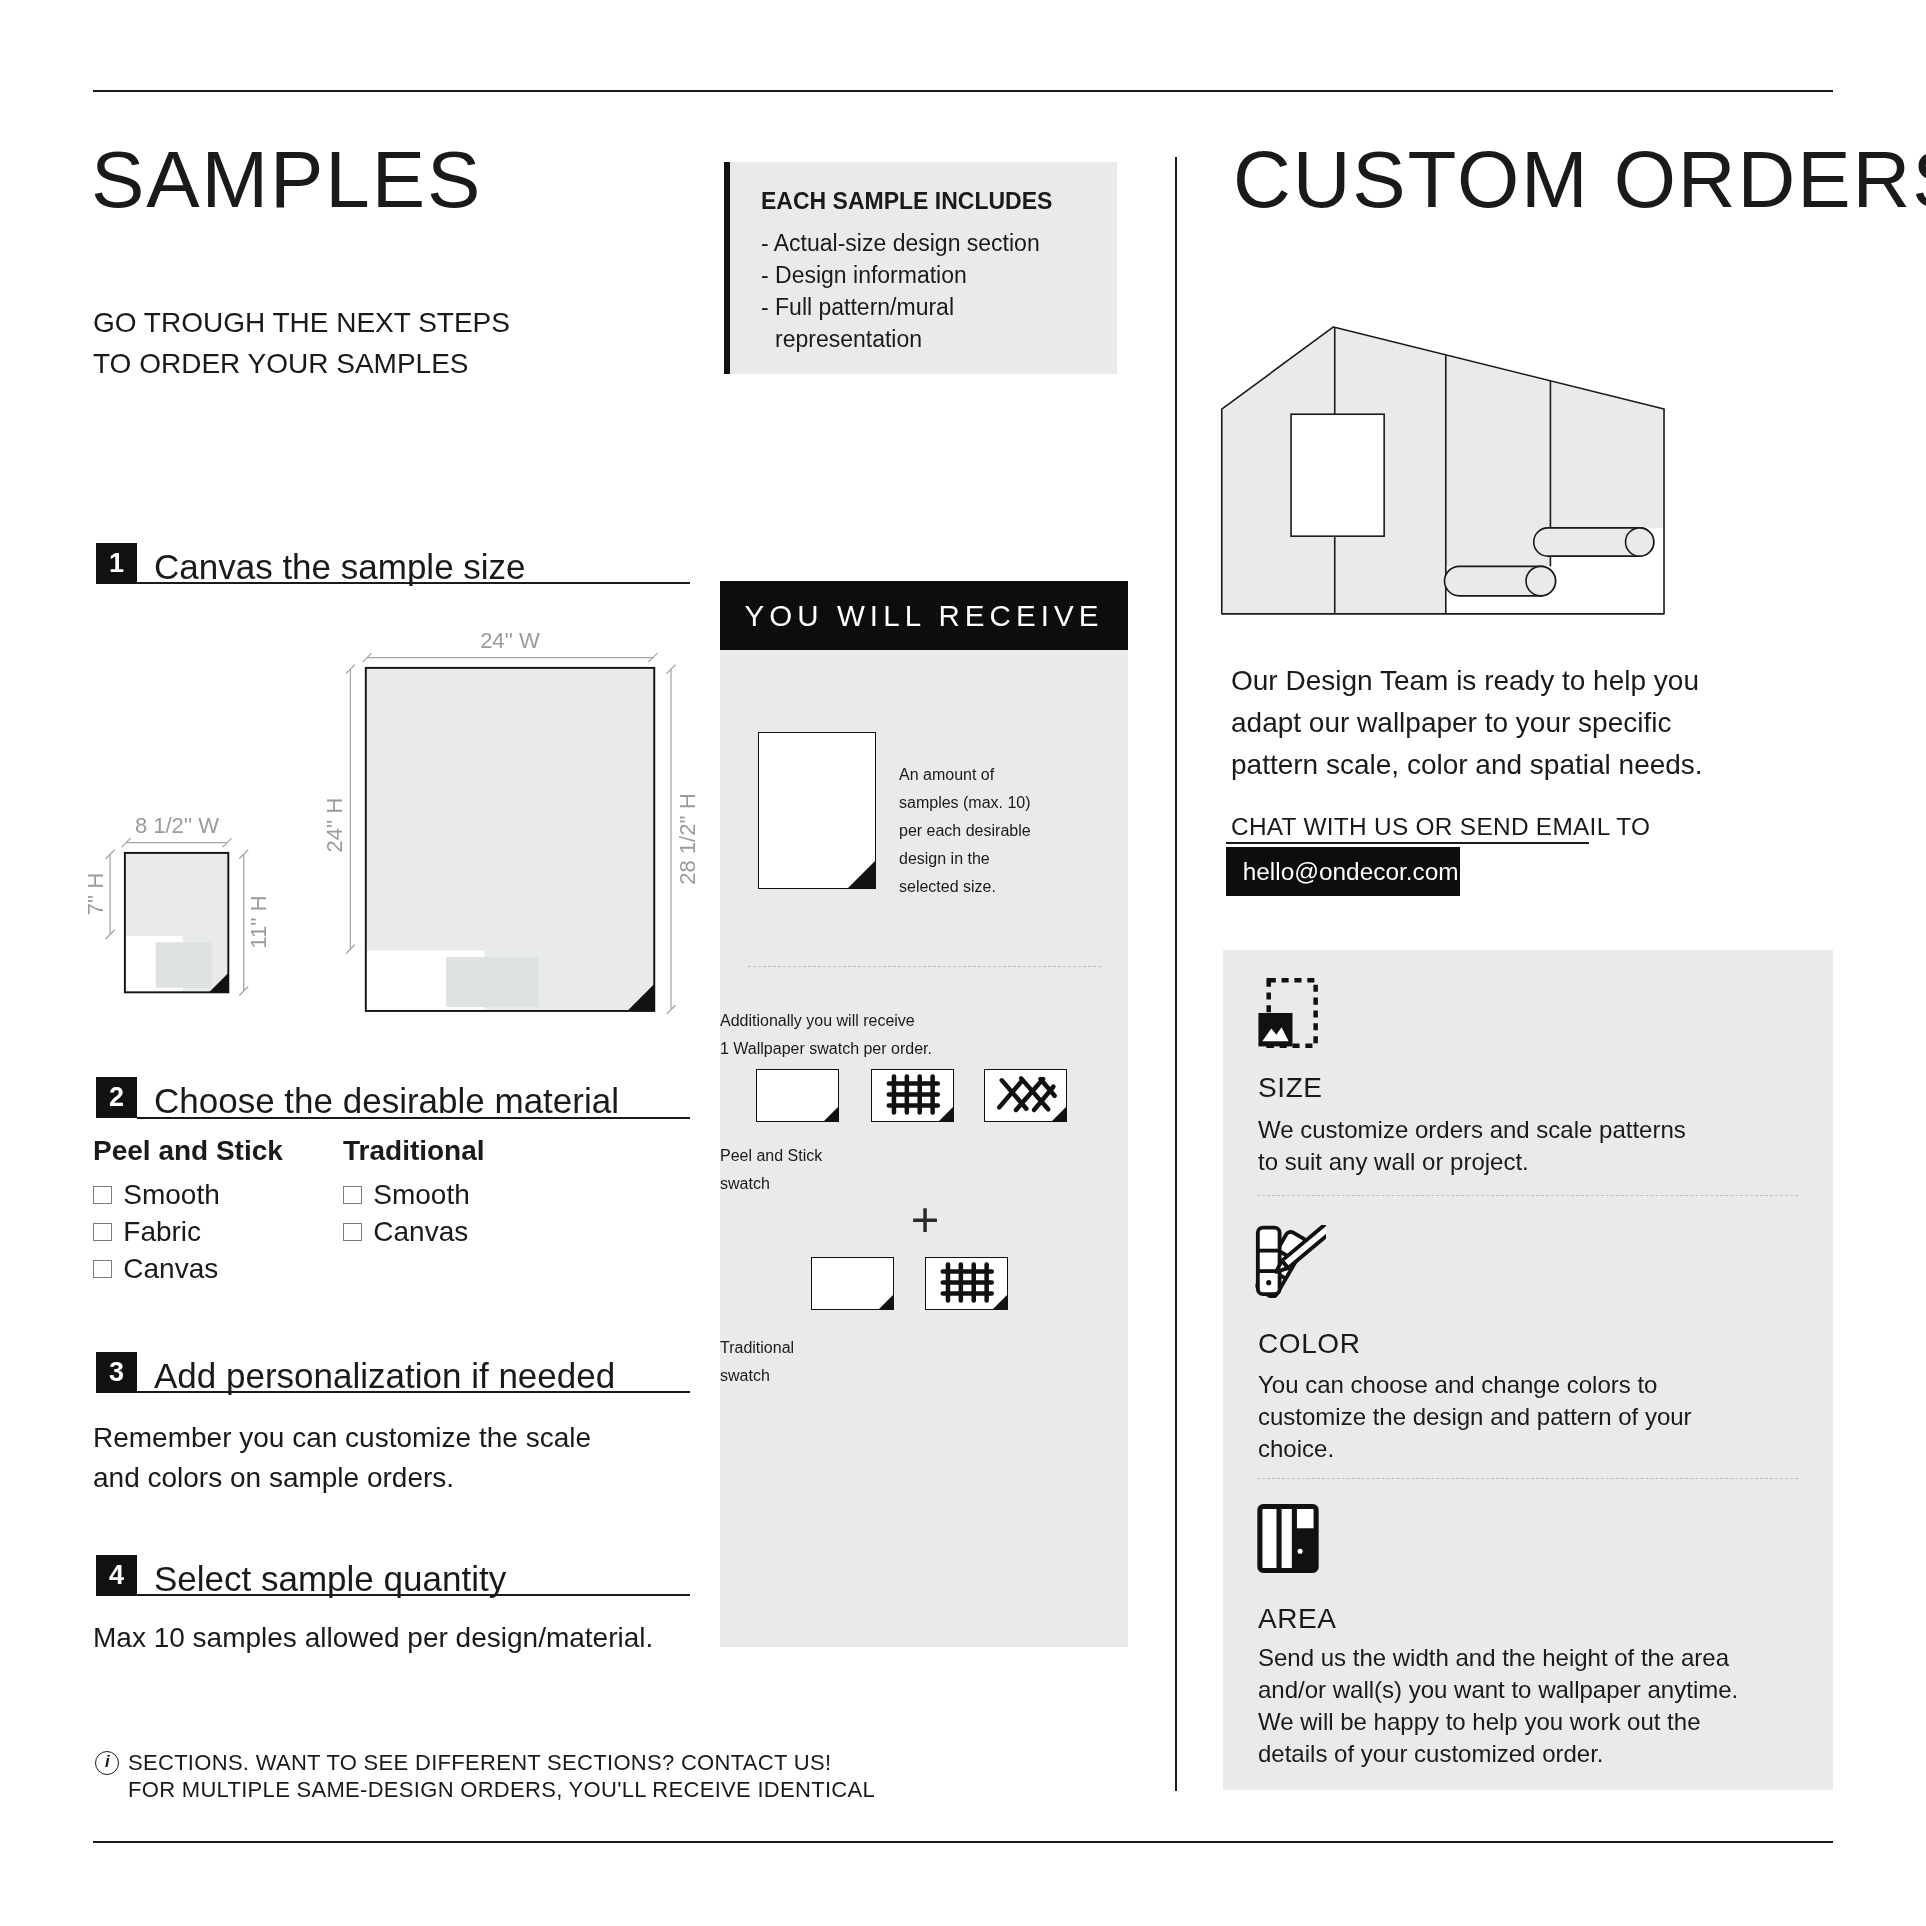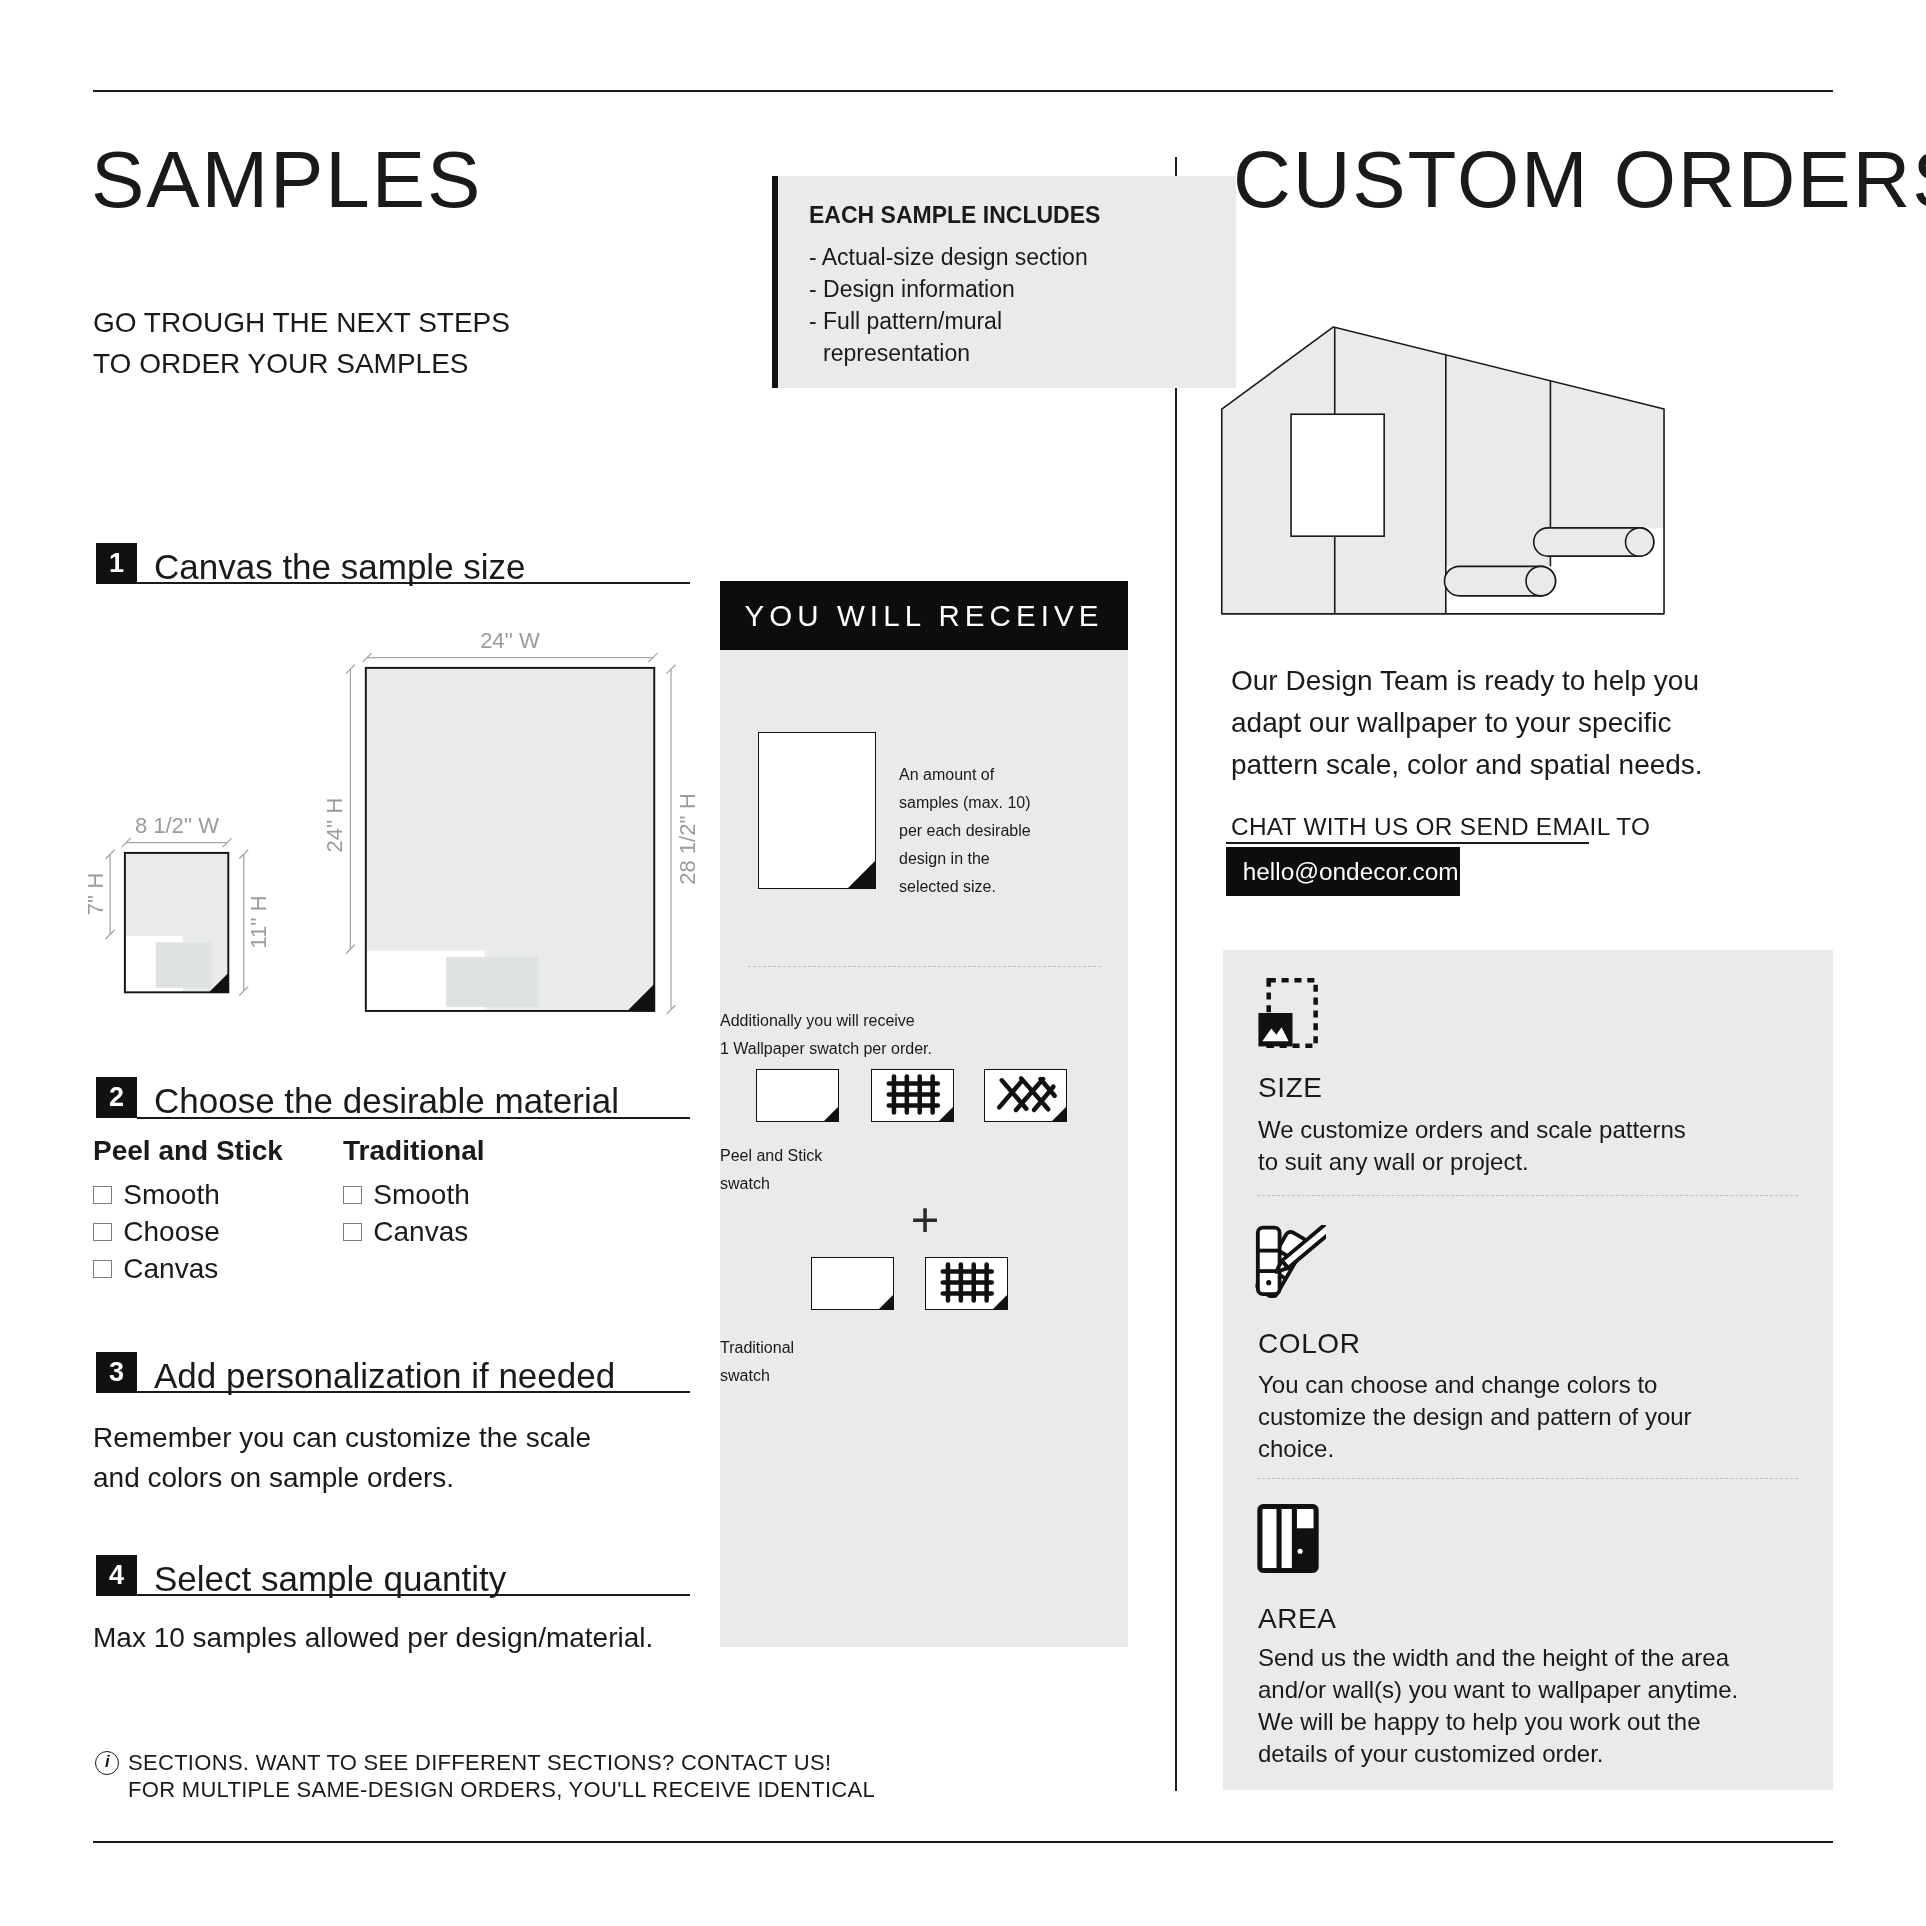--- a/index.html
+++ b/index.html
@@ -47,21 +47,21 @@
 <div class="abs rule" style="left:93px;top:1841px;width:1740px;height:1.9px;"></div>
 <div class="abs rule" style="left:1175px;top:157px;width:1.9px;height:1634px;"></div>
 
 <div class="abs h1" style="left:91px;top:140px;">SAMPLES</div>
 
 <div class="abs intro" style="left:93px;top:302px;">
   <div>GO TROUGH THE NEXT STEPS</div>
   <div>TO ORDER YOUR SAMPLES</div>
 </div>
 
-<div class="abs inc-box" style="left:724px;top:176px;width:464px;height:212px;margin-left:48px;">
+<div class="abs inc-box" style="left:724px;top:162px;width:393px;height:212px;">
   <div class="inc-title">EACH SAMPLE INCLUDES</div>
   <div class="inc-item">- Actual-size design section</div>
   <div class="inc-item">- Design information</div>
   <div class="inc-item">- Full pattern/mural</div>
   <div class="inc-item indent">representation</div>
 </div>
 
 <div class="abs step-sq" style="left:96px;top:543px;">1</div>
 <div class="abs step-title" style="left:154px;top:547px;">Canvas the sample size</div>
 <div class="abs step-line" style="left:137px;top:582px;width:553px;"></div>
@@ -116,21 +116,21 @@
 
 <div class="abs mat-title" style="left:93px;top:1135px;">Peel and Stick</div>
 <div class="abs mat-title" style="left:343px;top:1135px;">Traditional</div>
 
 <div class="abs mat-item" style="left:93px;top:1179px;">
   <span class="cb"></span>
   <span>Smooth</span>
   </div>
 <div class="abs mat-item" style="left:93px;top:1216px;">
   <span class="cb"></span>
-  <span>Choose</span>
+  <span>Fabric</span>
   </div>
 <div class="abs mat-item" style="left:93px;top:1253px;">
   <span class="cb"></span>
   <span>Canvas</span>
   </div>
 
 <div class="abs mat-item" style="left:343px;top:1179px;">
   <span class="cb"></span>
   <span>Smooth</span>
   </div>

